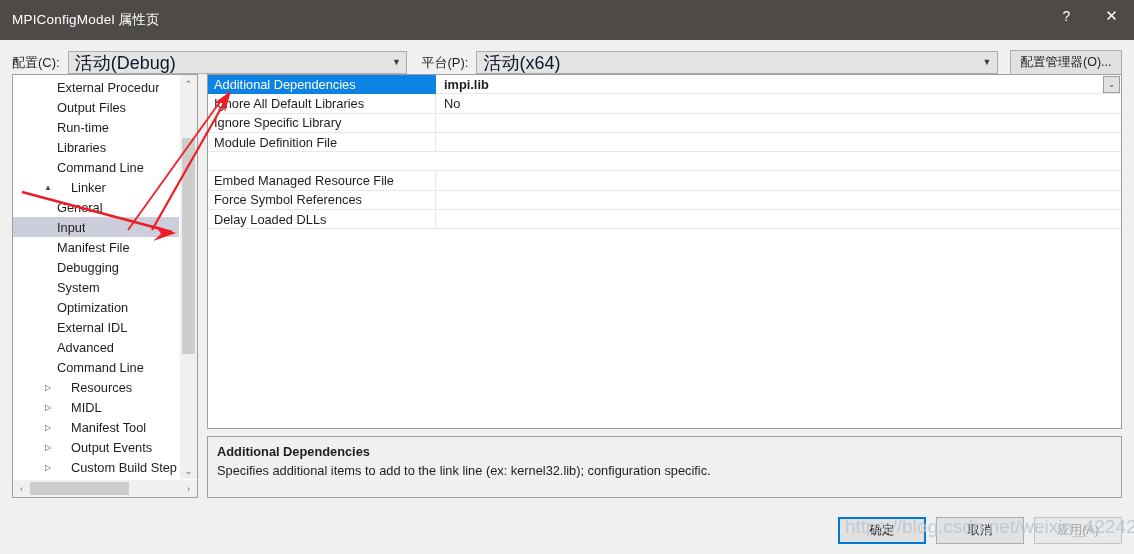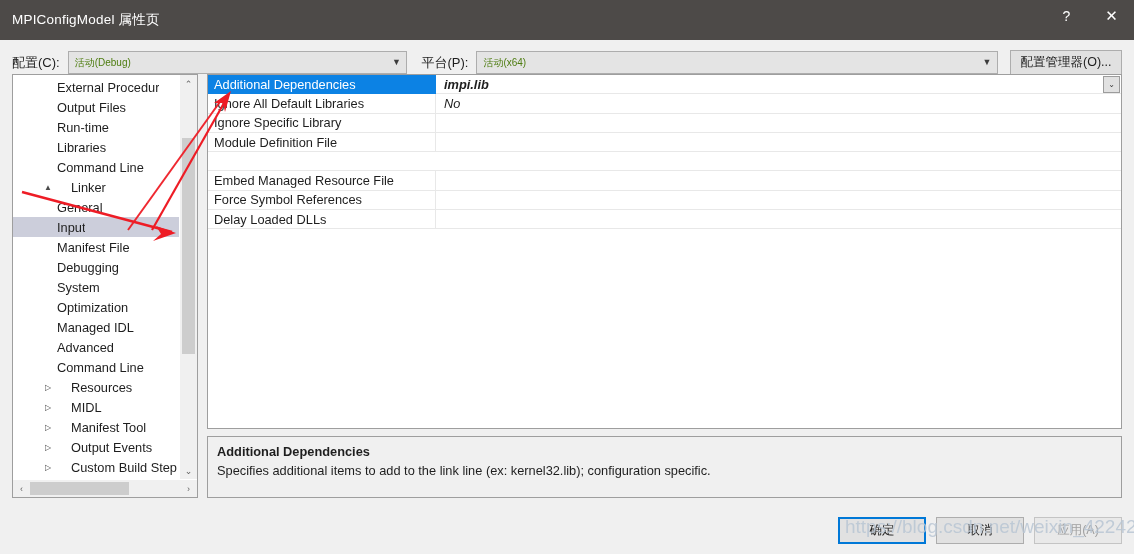--- a/index.html
+++ b/index.html
@@ -68,22 +68,22 @@
     height: 23px;
     background: #e4e4e4;
     border: 1px solid #adadad;
     display: flex;
     align-items: center;
     box-sizing: border-box;
     position: relative;
     cursor: default;
   }
   .combo-value {
-    font-size: 10px;
-    color: #4d7c0f;
+    font-size: 18px;
+    color: #0f172a;
     padding-left: 6px;
     flex: 1;
     white-space: nowrap;
     overflow: hidden;
   }
   .combo-arrow {
     width: 20px;
     text-align: center;
     font-size: 9px;
     color: #3c3c3c;
@@ -245,21 +245,20 @@
     white-space: nowrap;
   }
   .grid-value {
     flex: 1;
     display: flex;
     align-items: center;
     padding-left: 8px;
     box-sizing: border-box;
     border-bottom: 1px solid #e8e8e8;
     white-space: nowrap;
-    font-style: italic;
   }
   .grid-row.selected .grid-name {
     background: #0c82e4;
     color: #ffffff;
     border-right-color: #0c82e4;
     border-bottom-color: #0c82e4;
   }
   .grid-row.selected .grid-value {
     font-weight: bold;
   }
@@ -409,21 +408,21 @@
           <div class="tree-item lvl-2">
             <span class="tree-label">Debugging</span>
           </div>
           <div class="tree-item lvl-2">
             <span class="tree-label">System</span>
           </div>
           <div class="tree-item lvl-2">
             <span class="tree-label">Optimization</span>
           </div>
           <div class="tree-item lvl-2">
-            <span class="tree-label">Managed IDL</span>
+            <span class="tree-label">External IDL</span>
           </div>
           <div class="tree-item lvl-2">
             <span class="tree-label">Advanced</span>
           </div>
           <div class="tree-item lvl-2">
             <span class="tree-label">Command Line</span>
           </div>
           <div class="tree-item lvl-1">
             <span class="tree-twisty">▷</span>
             <span class="tree-label">Resources</span>

